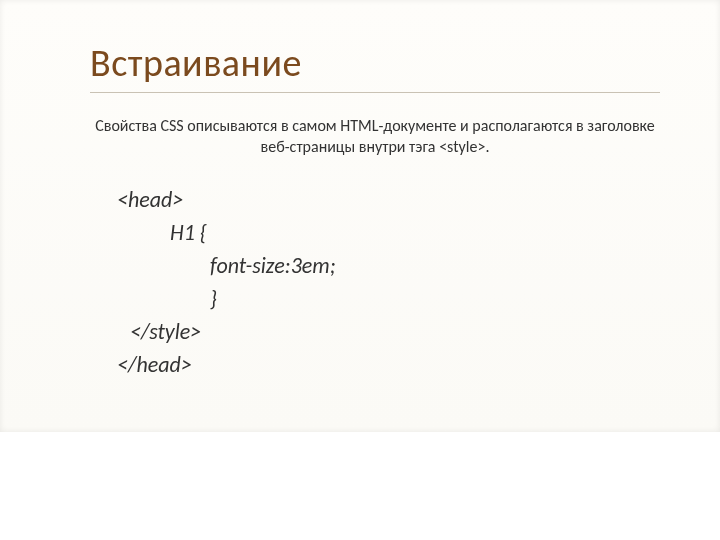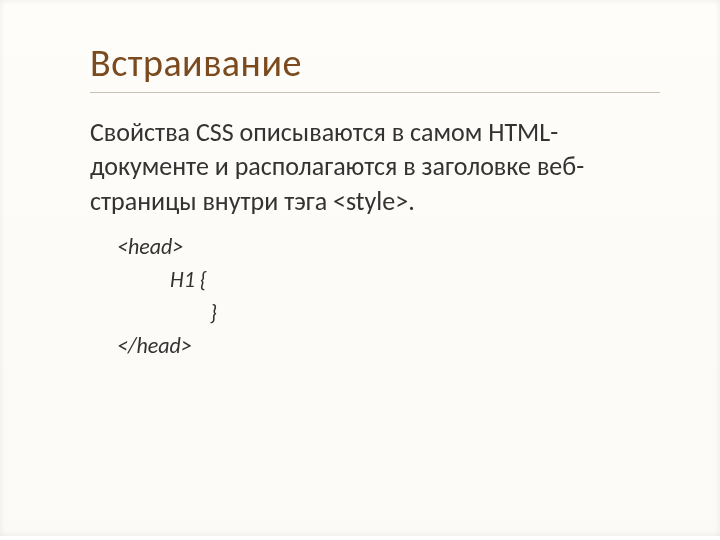--- a/index.html
+++ b/index.html
@@ -7,42 +7,43 @@
     padding: 0;
     width: 720px;
     height: 540px;
     background: #ffffff;
     font-family: "Segoe UI", "Calibri", "Arial", sans-serif;
     color: #2a2a2a;
   }
   .slide {
     position: relative;
     width: 720px;
-    height: 536px;
+    height: 432px;
     box-sizing: border-box;
     padding: 40px 60px 40px 90px;
     background: linear-gradient(to bottom, #fefdfa 0%, #fbfaf6 100%);
     box-shadow: inset 0 0 6px rgba(0,0,0,0.08);
   }
   .title-wrap {
     border-bottom: 1px solid #c9c2b4;
     padding-bottom: 6px;
     margin-bottom: 22px;
   }
   .title {
     font-size: 38px;
     font-weight: 400;
     color: #7b4a1e;
     letter-spacing: 0.5px;
   }
   .body-text {
-    font-size: 26px;
+    font-size: 16px;
     line-height: 1.32;
     color: #333333;
-    margin-bottom: 12px;
+    margin-bottom: 26px;
+    text-align: center;
   }
   .code-block {
     font-size: 22px;
     font-style: italic;
     line-height: 1.5;
     color: #333333;
   }
   .code-block .l0 { padding-left: 0px; margin-left: 27px; }
   .code-block .l1 { padding-left: 40px; }
   .code-block .l2 { padding-left: 80px; }
@@ -55,17 +56,19 @@
 
   <div class="title-wrap">
     <div class="title">Встраивание</div>
   </div>
 
   <div class="body-text">Свойства CSS описываются в самом HTML-документе и располагаются в заголовке веб-страницы внутри тэга &lt;style&gt;.</div>
 
   <div class="code-block">
     <div class="l0">&lt;head&gt;</div>
     <div class="l2">H1 {</div>
+    <div class="l3">font-size:3em;</div>
     <div class="l3">}</div>
+    <div class="l1">&lt;/style&gt;</div>
     <div class="l0">&lt;/head&gt;</div>
   </div>
 
 </div>
 
 </body></html>

